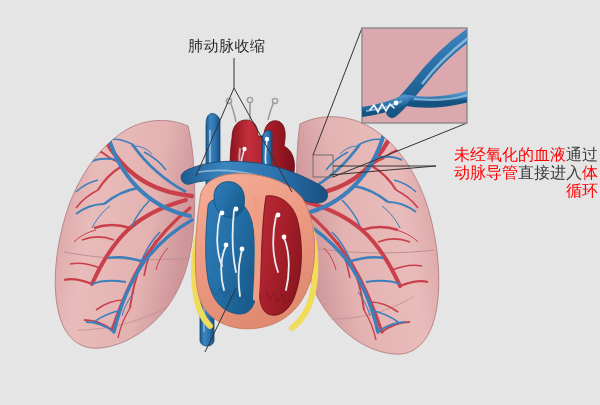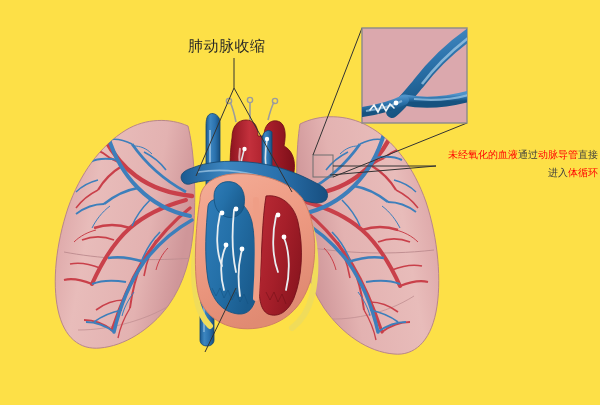--- a/index.html
+++ b/index.html
@@ -7,21 +7,21 @@
     padding: 0;
     background: #ffffff;
   }
   body {
     font-family: "DejaVu Sans", "Liberation Sans", sans-serif;
   }
   #stage {
     position: relative;
     width: 600px;
     height: 405px;
-    background: #fde047;
+    background: #e5e5e5;
     overflow: hidden;
   }
   #art {
     position: absolute;
     left: 0;
     top: 0;
     width: 600px;
     height: 405px;
   }
   .lbl {
@@ -39,21 +39,21 @@
   }
   #label-rv {
     left: 112px;
     top: 358px;
   }
   #label-pda {
     position: absolute;
     left: 440px;
     top: 146px;
     width: 158px;
-    font-size: 10px;
+    font-size: 16px;
     line-height: 18px;
     text-align: right;
     white-space: normal;
     font-family: "DejaVu Sans", "Liberation Sans", sans-serif;
   }
   .red { color: #ff0000; }
   .grey { color: #3c3c3c; }
 </style>
 </head>
 <body>

